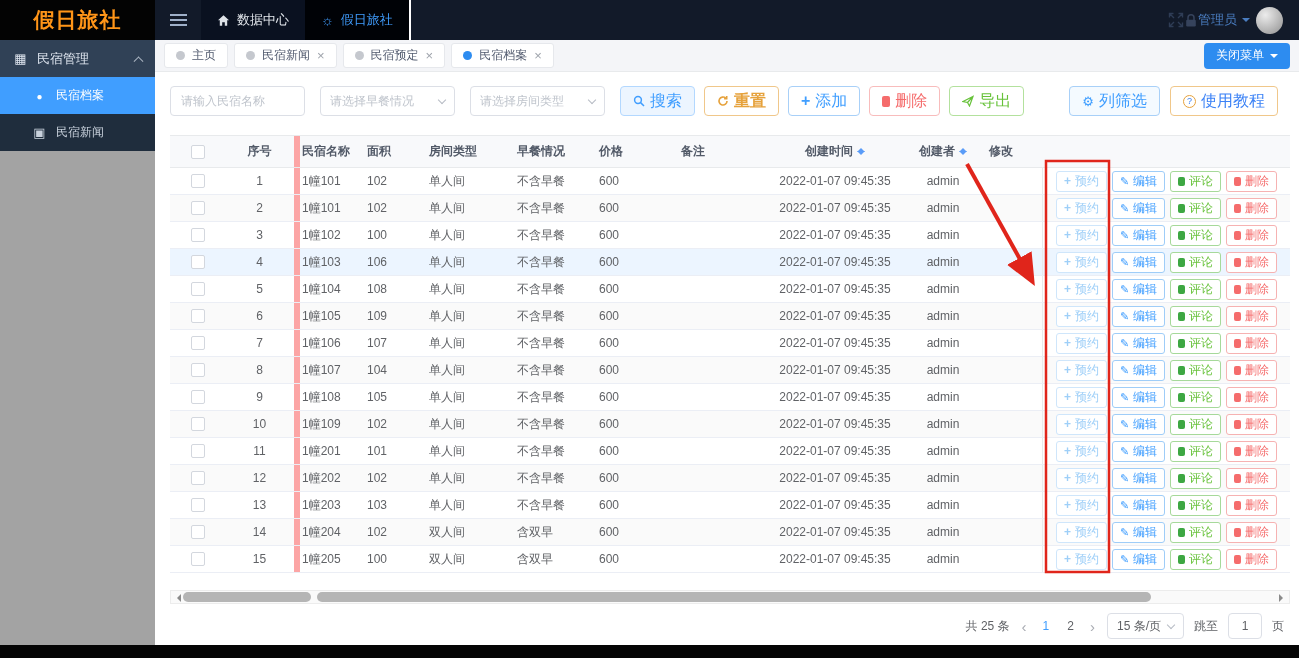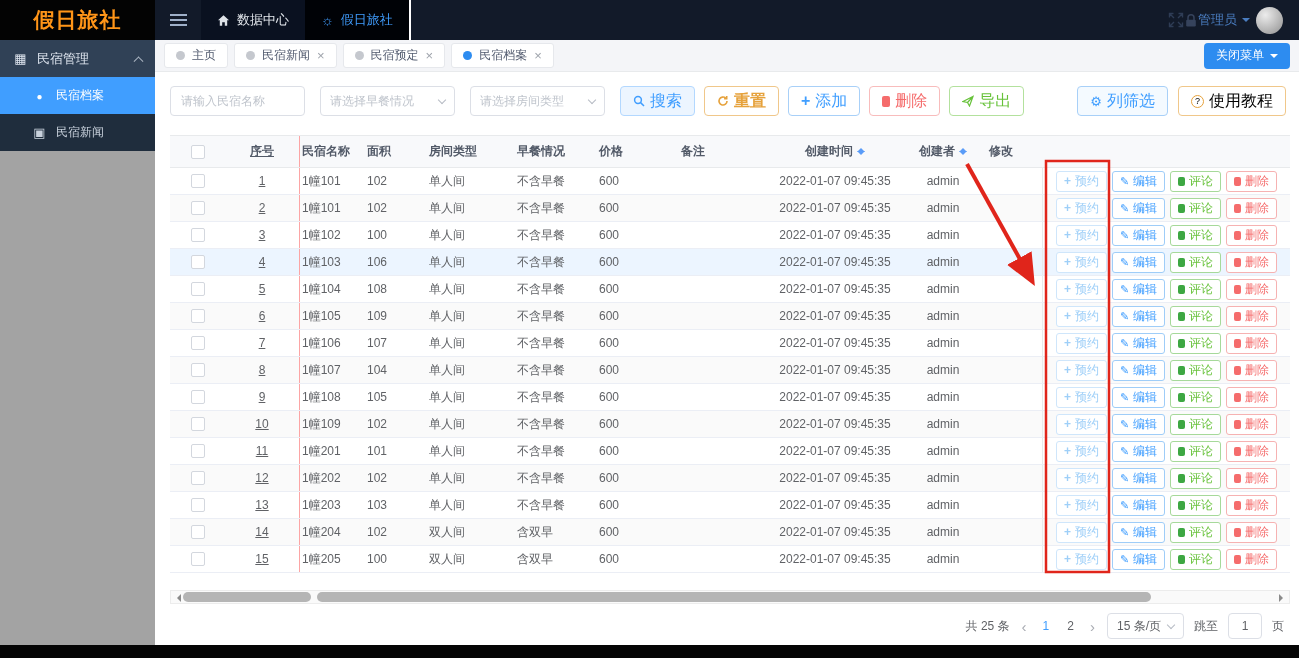--- a/index.html
+++ b/index.html
@@ -49,38 +49,38 @@
   .f-input::placeholder { color:#bfc4cc; }
   .f-select { width:135px; height:30px; border:1px solid #dcdfe6; border-radius:4px; padding:0 9px; font-size:12px; color:#bfc4cc; margin-right:15px; display:flex; align-items:center; justify-content:space-between; }
   .sel-chev { width:6px; height:6px; border-right:1.3px solid #b6bbc4; border-bottom:1.3px solid #b6bbc4; transform:rotate(45deg); margin-top:-3px; }
   .btn { height:30px; border-radius:4px; padding:0 12px; font-size:16px; display:inline-flex; align-items:center; gap:5px; background:#fff; border:1px solid #dcdfe6; margin-right:9px; }
   .btn.search { background:#ecf5ff; border-color:#b3d8ff; color:#409eff; }
   .btn.reset { border-color:#f0c78a; color:#e6a23c; font-weight:700; }
   .btn.add { border-color:#a8d0f8; color:#409eff; }
   .btn.del { border-color:#f8bcbc; color:#f56c6c; }
   .btn.exp { border-color:#b3e19d; color:#67c23a; }
   .btn.cols { border-color:#a8d0f8; color:#409eff; background:#f4faff; margin-right:10px; }
-  .btn.tut { border-color:#f0c78a; color:#000000; margin-right:4px;align-items:center; }
+  .btn.tut { border-color:#f0c78a; color:#3b82f6; margin-right:12px;align-items:center; }
   .i-plus::before { content:"+"; font-weight:700; }
   .i-gear::before { content:"⚙"; font-size:13px; }
   .qmark { width:13px; height:13px; border:1.2px solid #e6a23c; border-radius:50%; display:inline-flex; align-items:center; justify-content:center; font-size:9px; }
   .qmark::before { content:"?"; }
   .blob { display:inline-block; width:8px; height:11px; border-radius:2px; background:#f56c6c; }
   .blob.green { background:#3da742; }
   .fb-spacer { flex:1; }
 
   
   .table { position:absolute; top:63px; left:15px; right:9px; border-top:1px solid #e8eaec; }
   .thead { display:flex; height:32px; background:#f8f9fb; border-bottom:1px solid #e8eaec; font-size:12px; color:#525a68; font-weight:700; }
   .trow { display:flex; height:27px; border-bottom:1px solid #ebeef5; font-size:12px; color:#606266; background:#fff; }
   .trow.even { background:#fafafa; }
   .trow.hl { background:#ecf5ff; }
   .tc { display:flex; align-items:center; padding:0 2px; overflow:hidden; white-space:nowrap; }
   .c-check { flex:0 0 55px; justify-content:center; }
-  .c-idx { flex:0 0 75px; justify-content:center; border-right:1px solid #fca5a5;text-decoration:underline; }
+  .c-idx { flex:0 0 75px; justify-content:center; border-right:6px solid #fca5a5; }
   .c-name { flex:0 0 65px; } .c-area { flex:0 0 62px; } .c-room { flex:0 0 88px; }
   .c-brk { flex:0 0 82px; } .c-price { flex:0 0 82px; } .c-remark { flex:0 0 92px; }
   .c-created { flex:0 0 128px; justify-content:center; gap:4px; }
   .c-creator { flex:0 0 88px; justify-content:center; gap:4px; }
   .c-mod { flex:0 0 55px; } .c-ops { flex:0 0 248px; justify-content:center; border-left:1px solid #e8eaec; }
   .cbx { width:14px; height:14px; border:1px solid #d3d7de; border-radius:2px; background:#fff; }
   .sorts { display:inline-flex; flex-direction:column; gap:1px; }
   .sorts i { width:0; height:0; border:4px solid transparent; }
   .sorts .su { border-bottom-color:#5a9cf8; margin-bottom:-2px; }
   .sorts .sd { border-top-color:#5a9cf8; }

